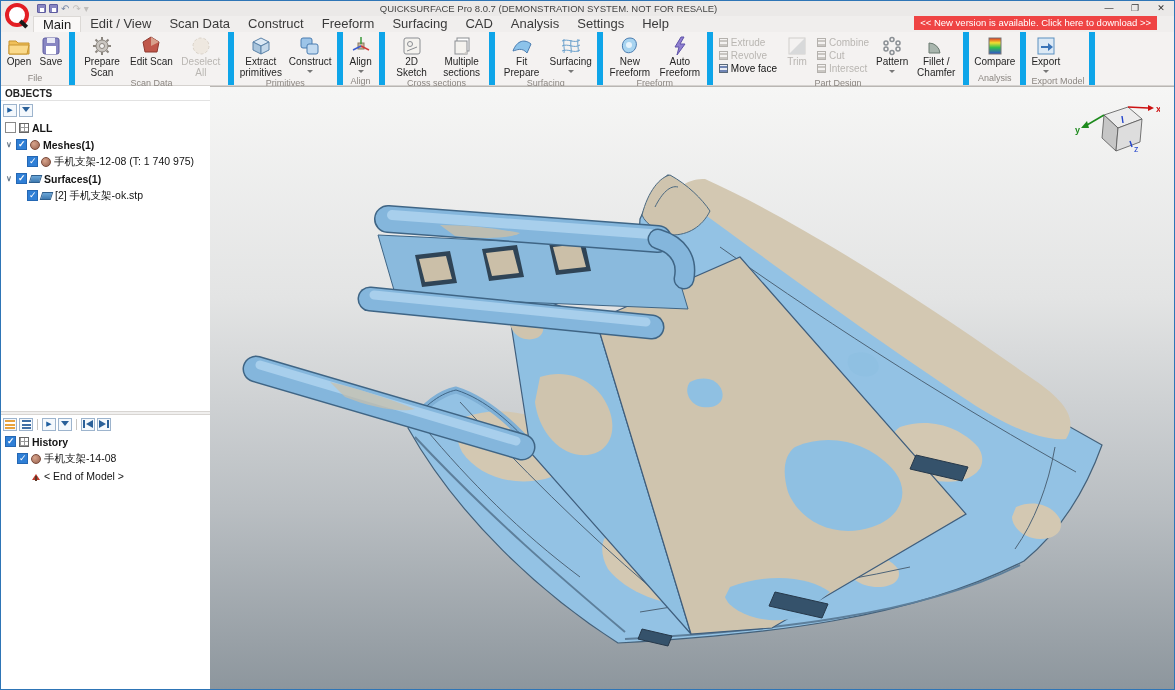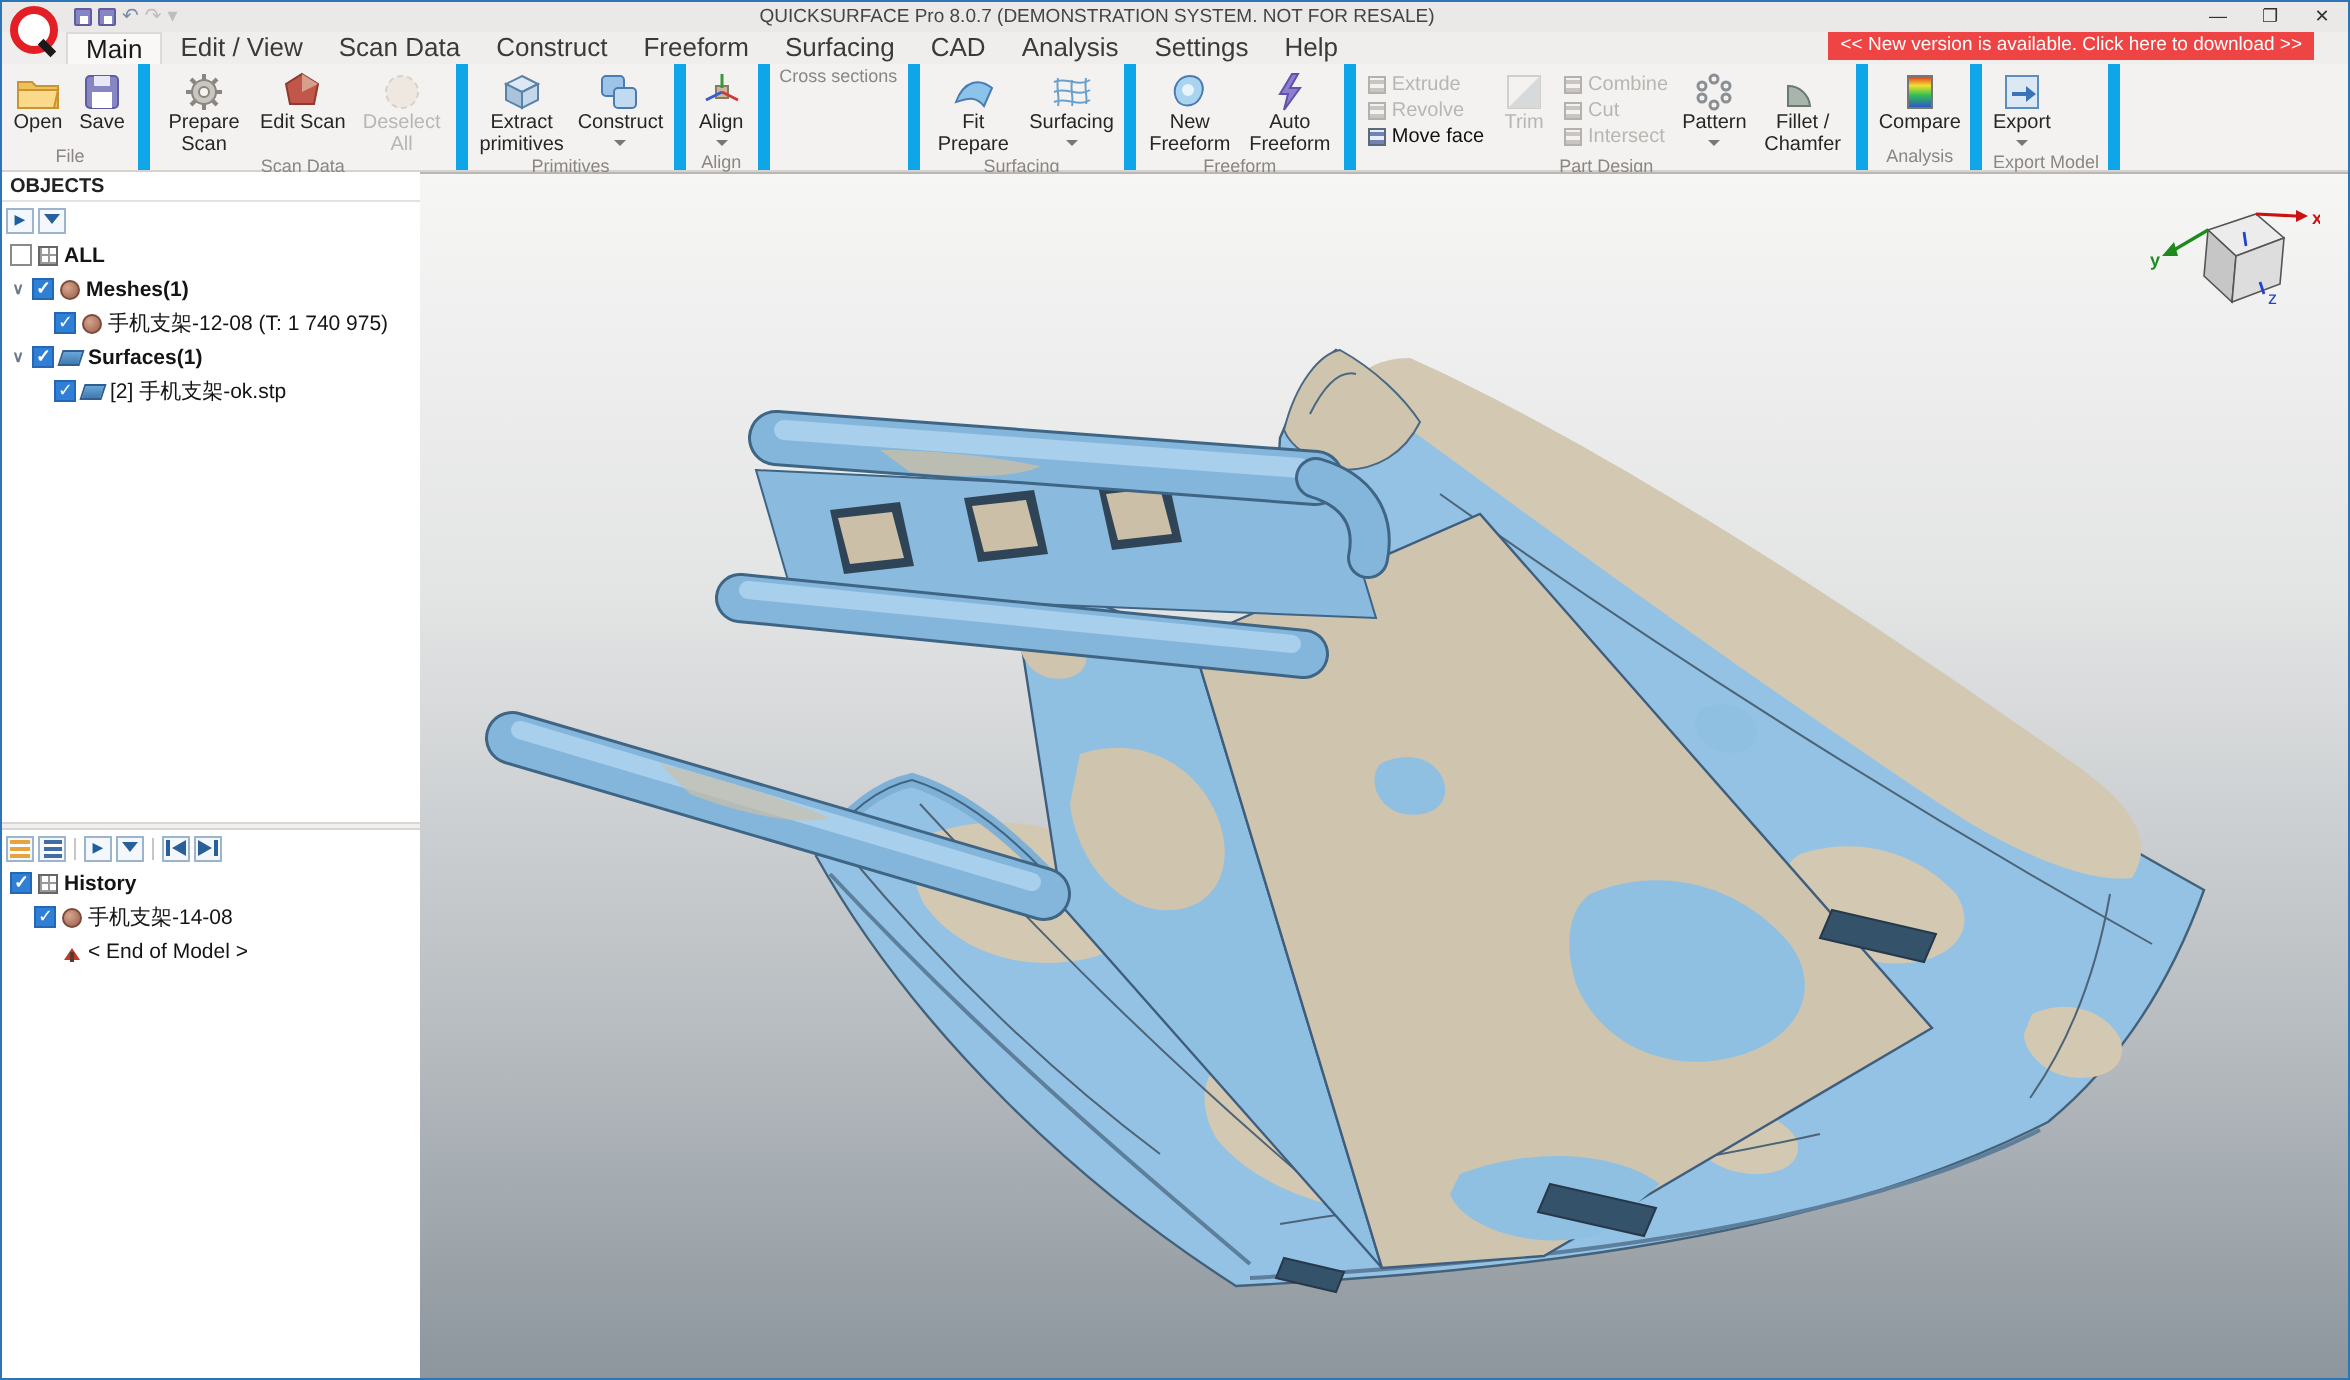--- a/index.html
+++ b/index.html
@@ -246,20 +246,42 @@
               </svg>
             </span>
           <span class="rlabel">Align</span>
           <span class="dd"></span>
         </div>
       </div>
       <div class="rgroup-label">Align</div>
     </div>
 
     <div class="rgroup">
+      <div class="rgroup-buttons">
+        <div class="rbtn">
+          <span class="ric">
+              <svg width="20" height="20">
+                <rect x="2" y="2" width="16" height="16" rx="2" fill="#f4f2ee" stroke="#8a8d92"></rect>
+                <circle cx="8" cy="8" r="2.5" fill="none" stroke="#8a8d92"></circle>
+                <line x1="5" y1="15" x2="15" y2="11" stroke="#8a8d92"></line>
+              </svg>
+            </span>
+          <span class="rlabel">2D Sketch</span>
+        </div>
+        <div class="rbtn">
+          <span class="ric">
+              <svg width="20" height="20">
+                <rect x="5" y="2" width="12" height="13" fill="#fff" stroke="#8a8d92"></rect>
+                <rect x="3" y="5" width="12" height="13" fill="#f4f2ee" stroke="#8a8d92"></rect>
+                <path d="M11 18 l4 -3 v3 z" fill="#c9c6c2"></path>
+              </svg>
+            </span>
+          <span class="rlabel">Multiple sections</span>
+        </div>
+      </div>
       <div class="rgroup-label">Cross sections</div>
     </div>
 
     <div class="rgroup">
       <div class="rgroup-buttons">
         <div class="rbtn">
           <span class="ric">
               <svg width="22" height="18">
                 <path d="M2 14 C6 3 14 2 20 7 L16 16 C11 10 6 13 2 14 Z" fill="#8cc3ea" stroke="#4a7cb0"></path>
               </svg>

